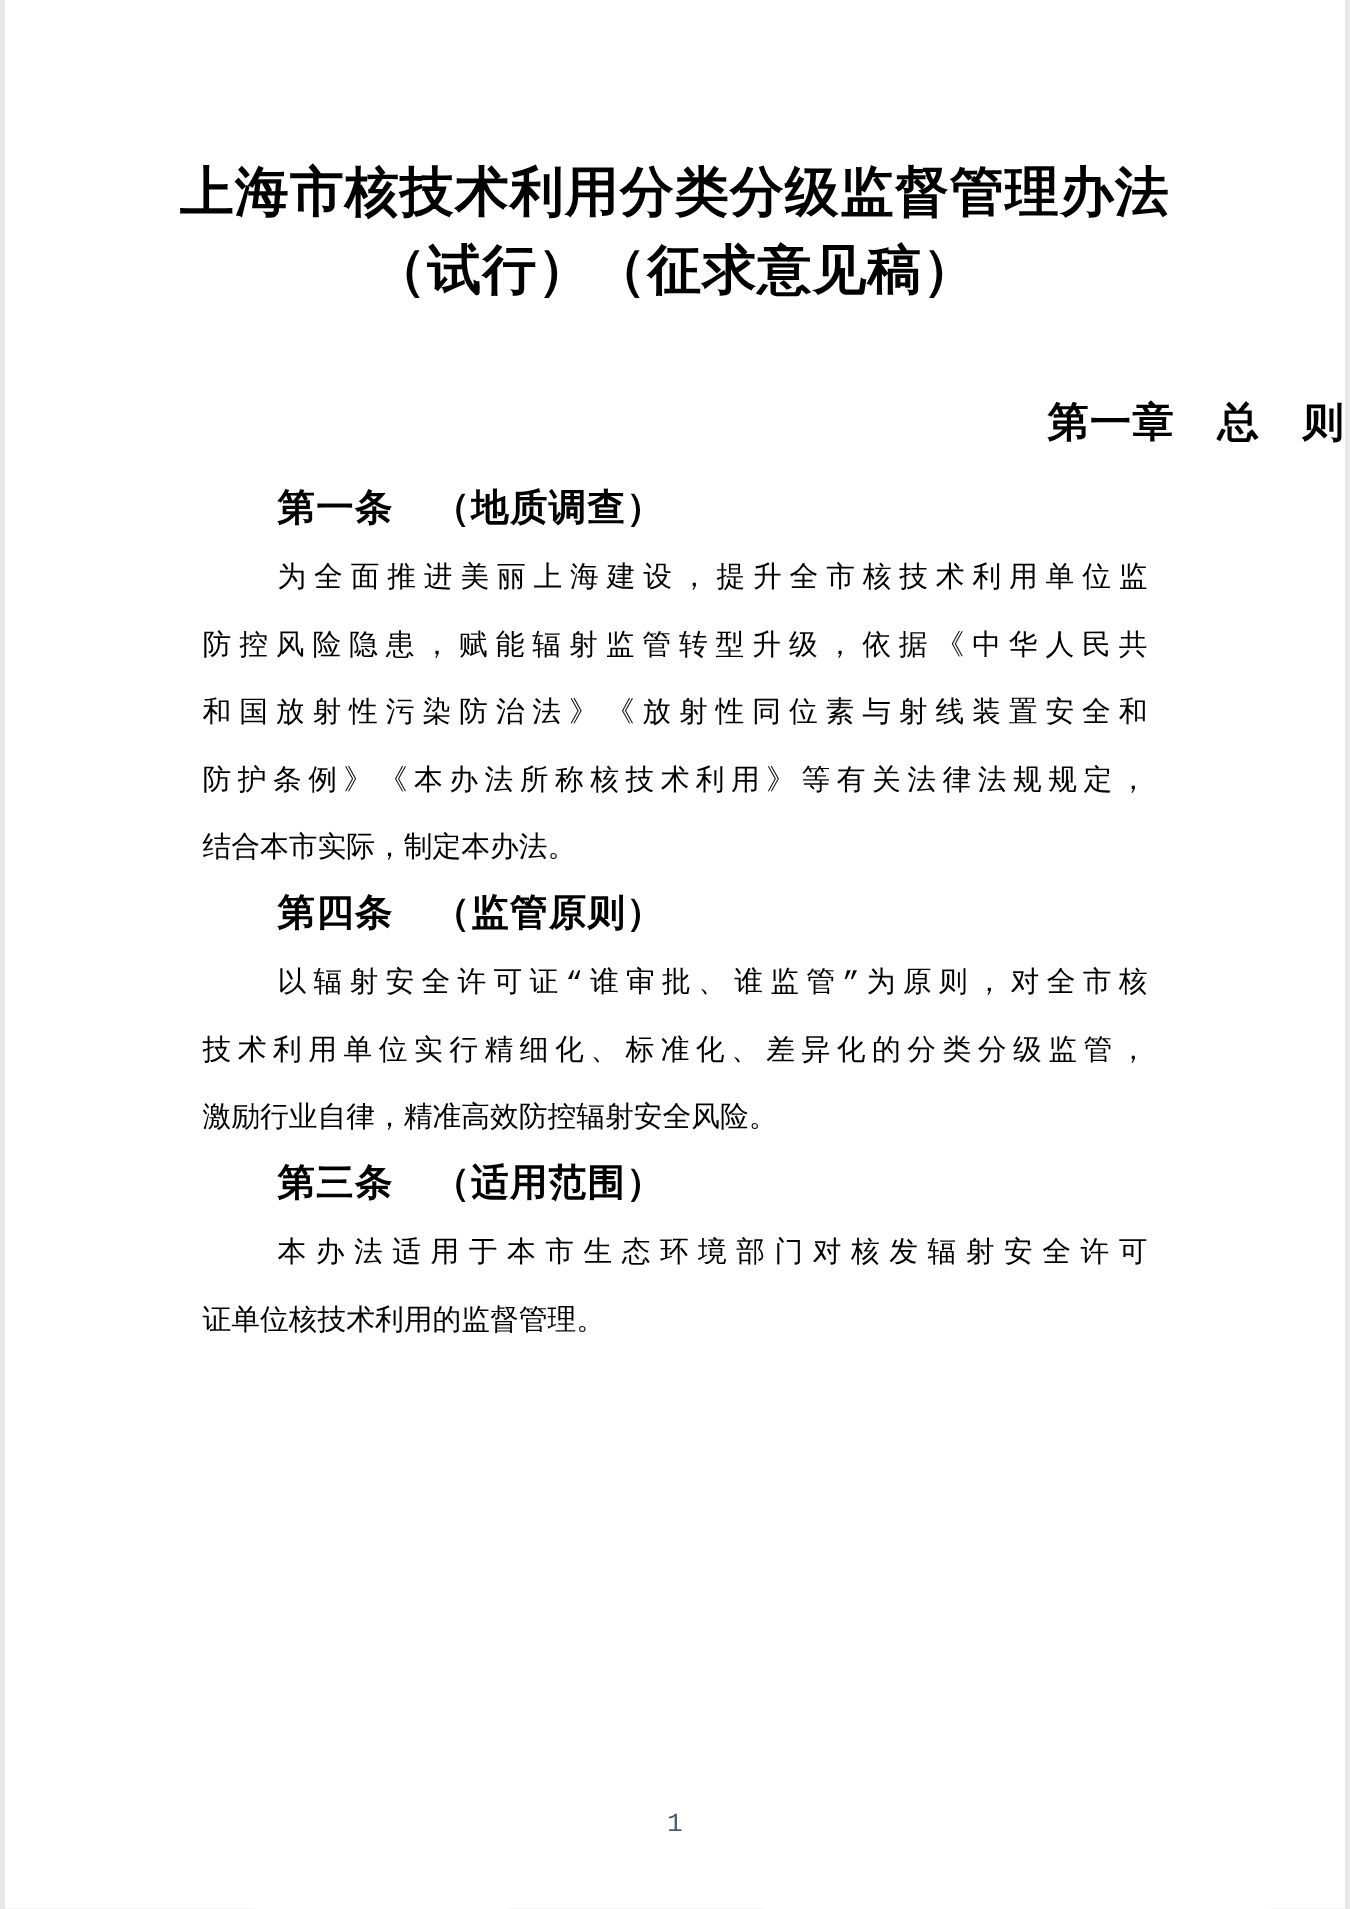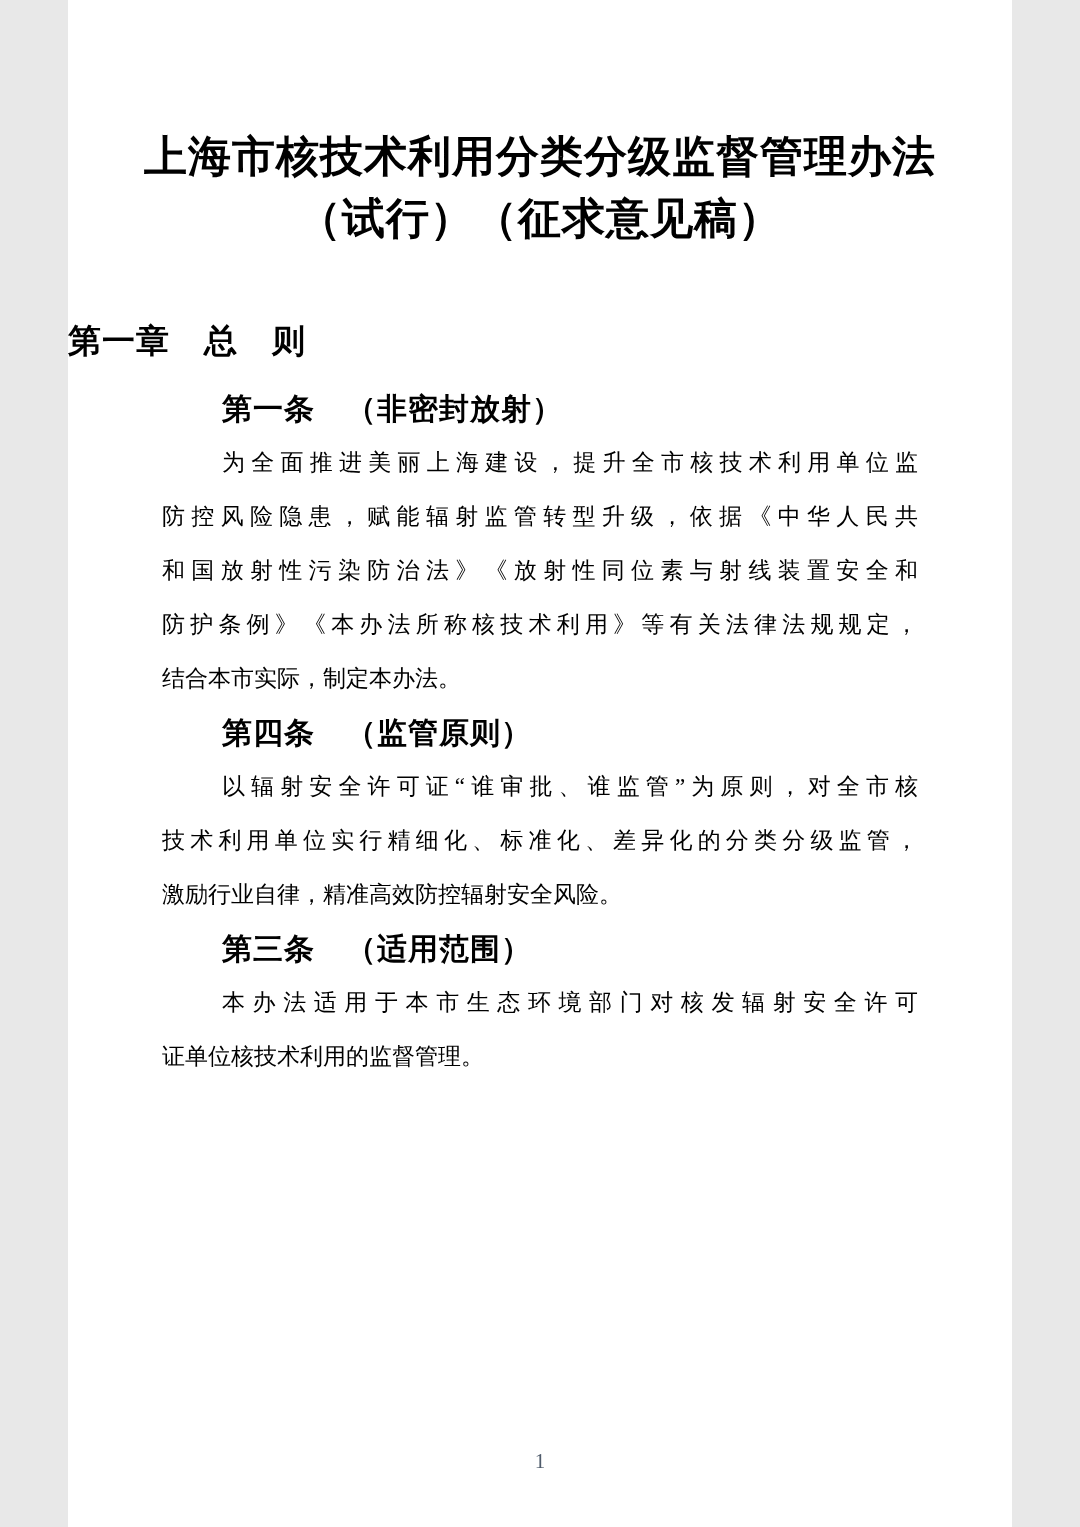--- a/index.html
+++ b/index.html
@@ -8,41 +8,41 @@
     --pagenum: #4f5b6b;
   }
   * { box-sizing: border-box; }
   html, body {
     margin: 0;
     padding: 0;
     background: #e8e8e8;
   }
   .page {
     position: relative;
-    width: 944px;
+    width: 1072px;
     height: 1527px;
     margin: 0 auto;
     background: var(--bg);
     color: var(--text);
-    font-family: Liberation Serif, serif;
+    font-family: Liberation Mono, monospace;
     overflow: hidden;
   }
   .doc-title {
     margin: 0;
     padding-top: 126px;
     text-align: center;
     font-size: 43px;
     font-weight: 700;
     line-height: 62px;
     letter-spacing: 1px;
   }
   .title-line { display: block; }
   .chapter-heading {
     margin: 64px 0 0 0;
-    text-align: left;
+    text-align: right;
     font-size: 33px;
     font-weight: 700;
     line-height: 54px;
     letter-spacing: 1px;
   }
   .articles {
     width: 756px;
     margin: 14px auto 0 auto;
   }
   .article-heading {
@@ -87,21 +87,21 @@
 
   <h1 class="doc-title">
     <span class="title-line">上海市核技术利用分类分级监督管理办法</span>
     <span class="title-line">（试行）（征求意见稿）</span>
   </h1>
 
   <h2 class="chapter-heading">第一章　总　则</h2>
 
   <div class="articles" id="articles">
   <section class="article">
-    <h3 class="article-heading">第一条　（非密封放射）</h3>
+    <h3 class="article-heading">第一条　（地质调查）</h3>
     <div class="article-body">
           <div class="line first">为全面推进美丽上海建设，提升全市核技术利用单位监</div>
           <div class="line">防控风险隐患，赋能辐射监管转型升级，依据《中华人民共</div>
           <div class="line">和国放射性污染防治法》《放射性同位素与射线装置安全和</div>
           <div class="line">防护条例》《本办法所称核技术利用》等有关法律法规规定，</div>
           <div class="line last">结合本市实际，制定本办法。</div>
         </div>
   </section>
 
 

